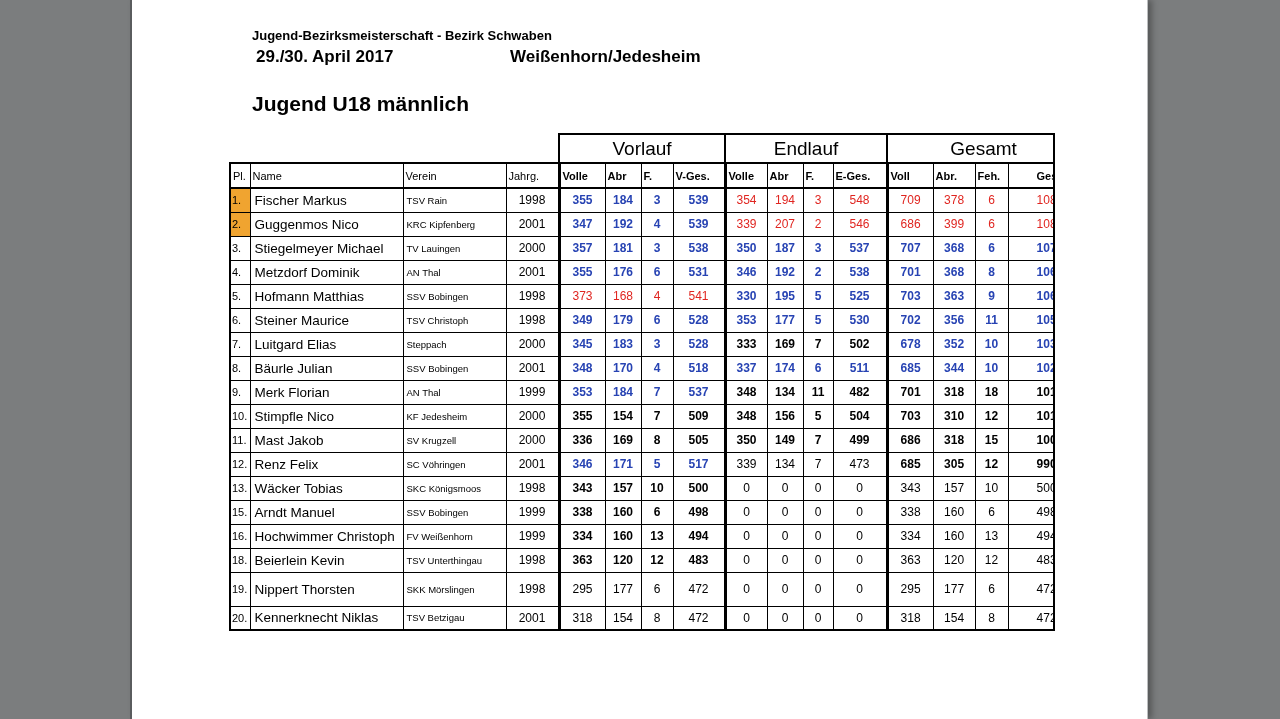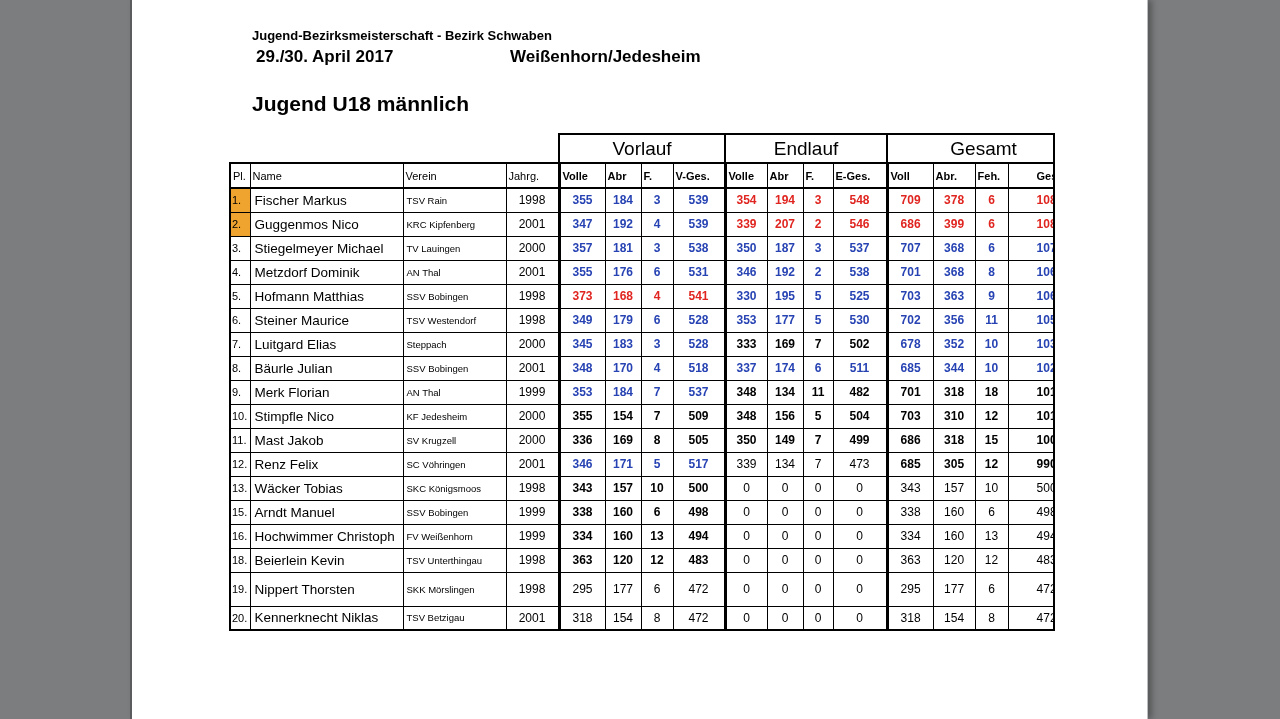--- a/index.html
+++ b/index.html
@@ -67,21 +67,21 @@
   tr.tall td { height: 34px; }
 
   td.plcell   { font-size: 11px; text-align: left; padding: 0 1px; }
   td.plcell.hl{ background: var(--hl, #f0a430); }
   td.namecell { font-size: 13.5px; padding-left: 4px; }
   td.vereincell { font-size: 9.5px; padding-left: 3px; }
   td.jahrgcell { font-size: 12px; text-align: center; }
   td.num { font-size: 12px; text-align: center; }
 
   .st-blue { color: var(--blue, #2743b3); font-weight: bold; }
-  .st-red  { color: var(--red, #e02520); font-weight: bold; }
+  .st-red  { color: var(--red, #e02520); font-weight: normal; }
   .st-bold { color: #000; font-weight: bold; }
   .st-norm { color: #000; font-weight: normal; }
 </style>
 </head>
 <body style="--blue: #2743b3; --red: #e02520; --hl: #f0a430; background: rgb(123, 125, 126);">
 
 <div class="page">
 
   <div class="title-block">
     <div class="t1">Jugend-Bezirksmeisterschaft - Bezirk Schwaben</div>
@@ -223,21 +223,21 @@
           <td class="num st-blue">5</td>
           <td class="num st-blue">525</td>
           <td class="num st-blue gl">703</td>
           <td class="num st-blue">363</td>
           <td class="num st-blue">9</td>
           <td class="num st-blue last">1066</td>
         </tr>
         <tr class="">
           <td class="plcell first">6.</td>
           <td class="namecell">Steiner Maurice</td>
-          <td class="vereincell">TSV Westendorf</td>
+          <td class="vereincell">TSV Christoph</td>
           <td class="jahrgcell">1998</td>
           <td class="num st-blue gl">349</td>
           <td class="num st-blue">179</td>
           <td class="num st-blue">6</td>
           <td class="num st-blue">528</td>
           <td class="num st-blue gl">353</td>
           <td class="num st-blue">177</td>
           <td class="num st-blue">5</td>
           <td class="num st-blue">530</td>
           <td class="num st-blue gl">702</td>

